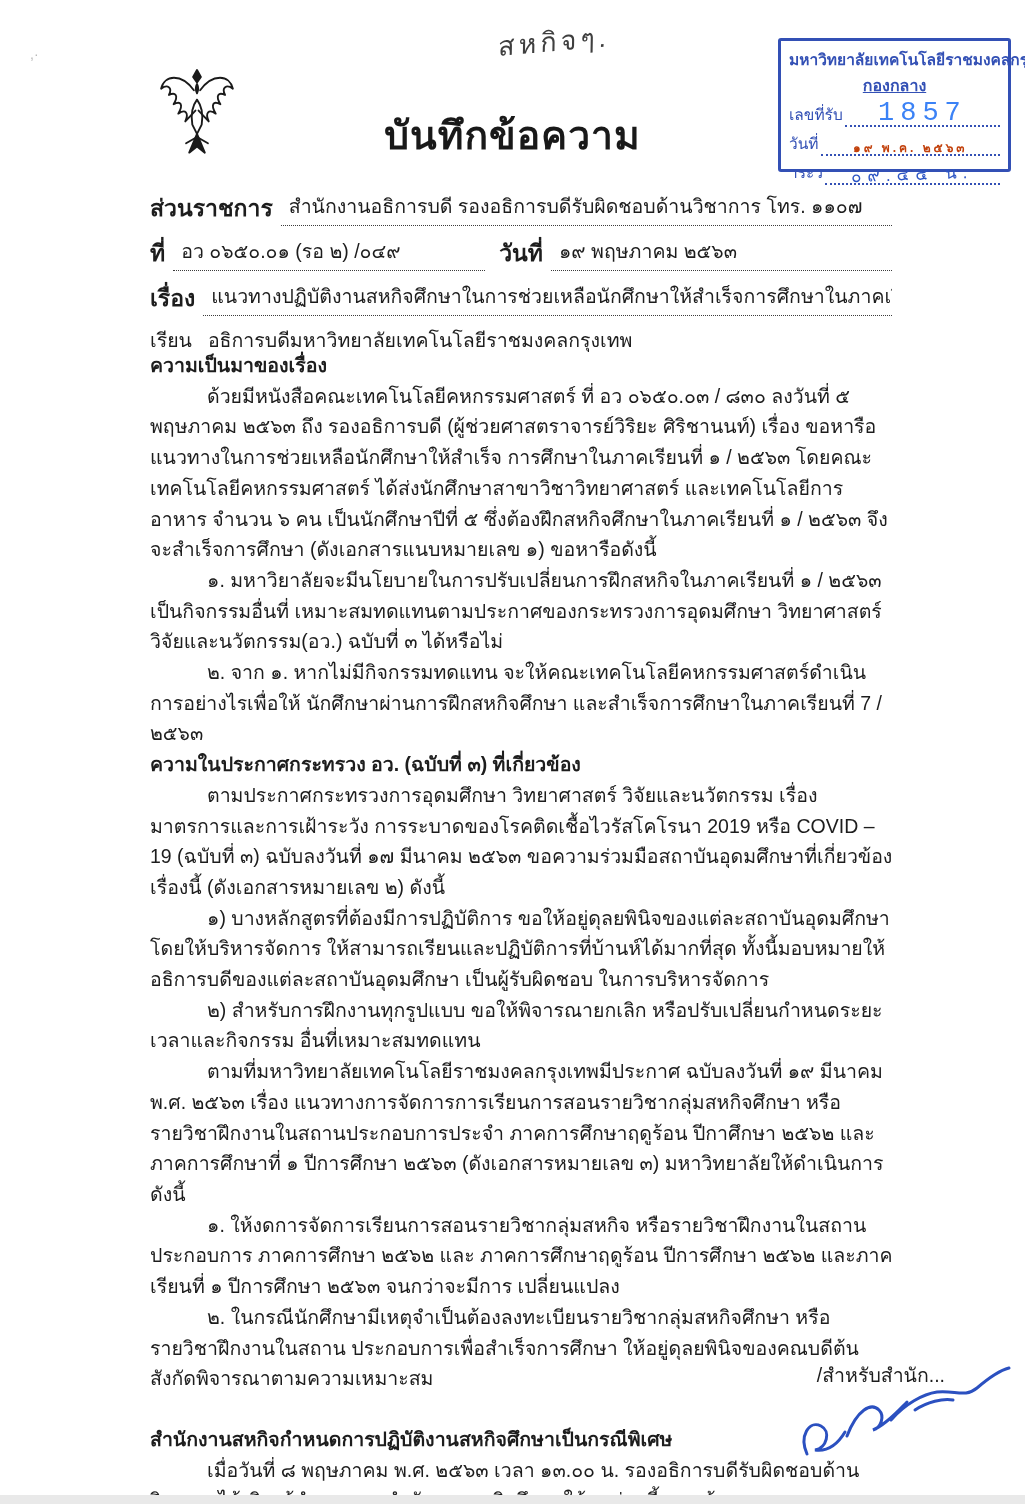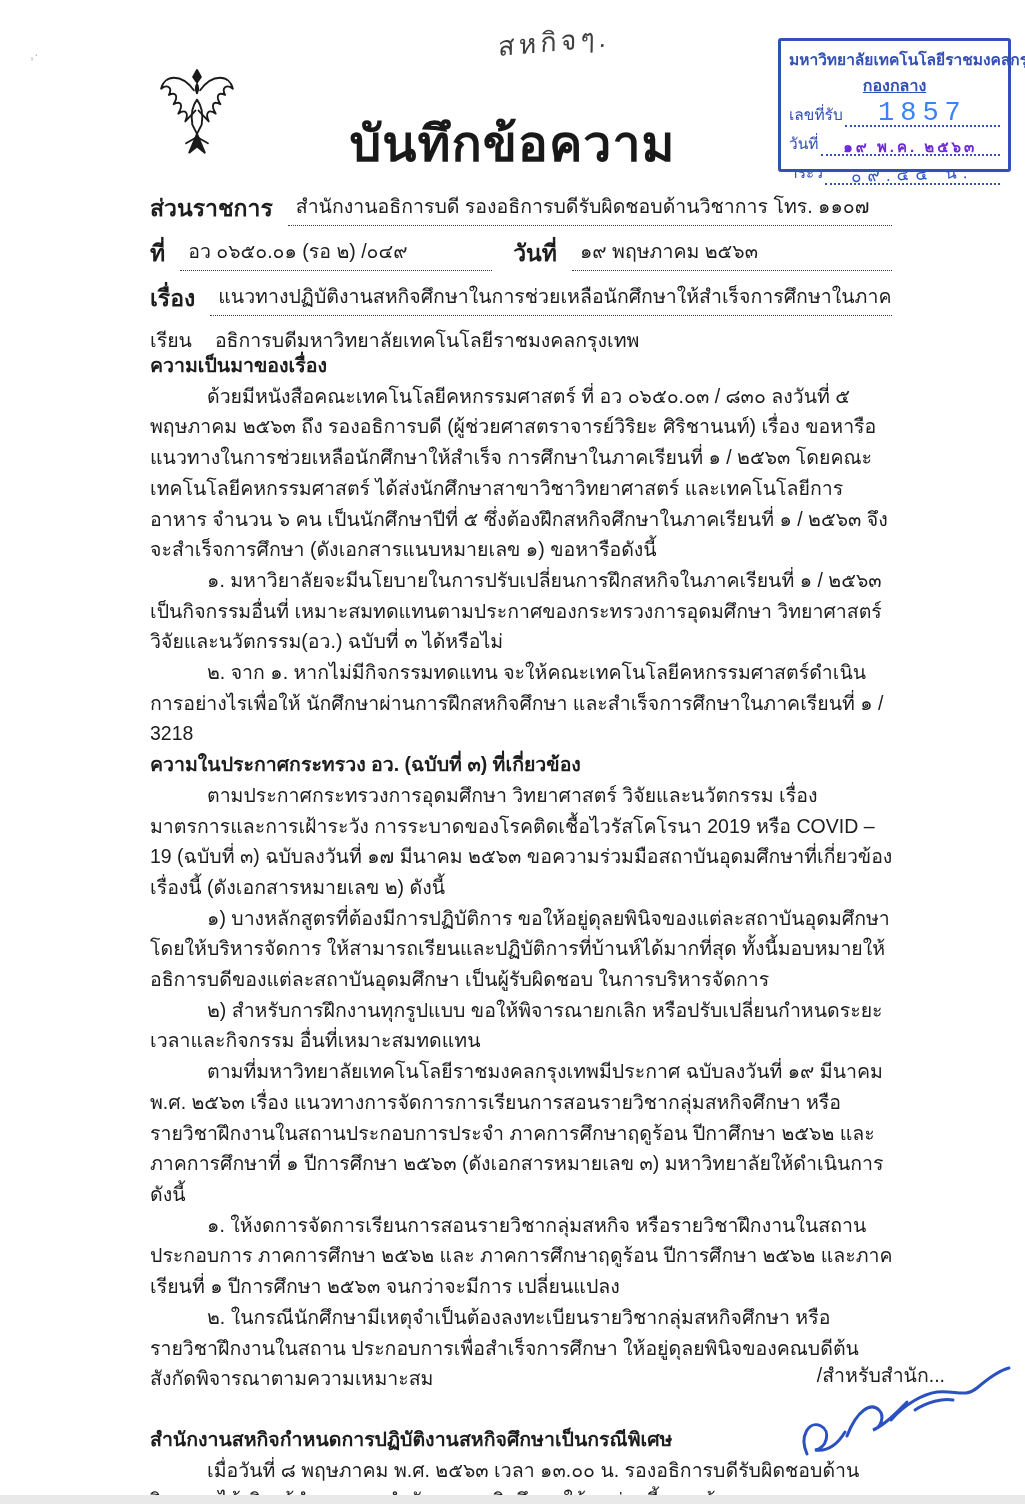--- a/index.html
+++ b/index.html
@@ -24,31 +24,31 @@
   }
   .stamp .uni { font-size:15.5px; font-weight:bold; text-align:center; white-space:nowrap; letter-spacing:0px; }
   .stamp .div { font-size:16px; font-weight:bold; text-align:center; margin-top:1px;text-decoration:underline; }
   .srow { display:flex; align-items:flex-end; margin-top:5px; font-size:15.5px; height:24px; }
   .slabel { flex:0 0 auto; padding-right:2px; }
   .sdots { flex:1; border-bottom:2px dotted #3350b5; text-align:center; line-height:1; position:relative; }
   .sval.big {
     font-family:"Liberation Mono", monospace; font-size:27px; letter-spacing:6px;
     color:#3b82f6; position:relative; top:2px; font-weight:normal;
   }
-  .sval.stamped { color:#6d28d9; font-weight:bold; font-size:15px; letter-spacing:3px; }
+  .sval.stamped { color:#c2410c; font-weight:bold; font-size:12px; letter-spacing:3px; }
   .sval.handwrite { color:#2c55c4; font-size:17px; letter-spacing:6px; transform:rotate(-2deg); display:inline-block; }
   
   .garuda { position:absolute; left:158px; top:64px; width:78px; height:104px; }
   .doc-title {
     position:absolute; left:0; right:0; top:104px; text-align:center;
-    font-size:50px; font-weight:bold; color:#191919; letter-spacing:1px;
+    font-size:39px; font-weight:bold; color:#191919; letter-spacing:1px;
   }
   
   .fields { position:absolute; left:150px; right:133px; top:190px; }
-  .frow { display:flex; align-items:flex-end; margin-bottom:9px;gap:7px; }
+  .frow { display:flex; align-items:flex-end; margin-bottom:9px; }
   .flabel { font-weight:bold; font-size:23px; flex:0 0 auto; padding-right:8px; white-space:nowrap; }
   .fvalue {
     border-bottom:1.5px dotted #3c3c3c; font-size:19.5px; padding:0 4px 3px 8px;
     white-space:nowrap; overflow:hidden;
   }
   .grow { flex:1 1 auto; }
   .w1 { flex:0 0 300px; }
   .lbl2 { margin-left:14px; }
   .to-row { font-size:19.5px; }
   .to-row .to-label { padding-right:16px; }
@@ -120,21 +120,21 @@
     <div class="frow to-row">
       <span class="to-label">เรียน</span>
       <span>อธิการบดีมหาวิทยาลัยเทคโนโลยีราชมงคลกรุงเทพ</span>
     </div>
   </div>
 
   <div class="body-text">
     <p class="sec-head">ความเป็นมาของเรื่อง</p>
     <p class="para">ด้วยมีหนังสือคณะเทคโนโลยีคหกรรมศาสตร์ ที่ อว ๐๖๕๐.๐๓ / ๘๓๐ ลงวันที่ ๕ พฤษภาคม ๒๕๖๓ ถึง รองอธิการบดี (ผู้ช่วยศาสตราจารย์วิริยะ  ศิริชานนท์) เรื่อง ขอหารือแนวทางในการช่วยเหลือนักศึกษาให้สำเร็จ การศึกษาในภาคเรียนที่ ๑ / ๒๕๖๓  โดยคณะเทคโนโลยีคหกรรมศาสตร์ ได้ส่งนักศึกษาสาขาวิชาวิทยาศาสตร์ และเทคโนโลยีการอาหาร  จำนวน ๖ คน เป็นนักศึกษาปีที่ ๕  ซึ่งต้องฝึกสหกิจศึกษาในภาคเรียนที่ ๑ / ๒๕๖๓ จึงจะสำเร็จการศึกษา (ดังเอกสารแนบหมายเลข ๑) ขอหารือดังนี้</p>
     <p class="para">๑.  มหาวิยาลัยจะมีนโยบายในการปรับเปลี่ยนการฝึกสหกิจในภาคเรียนที่ ๑ / ๒๕๖๓ เป็นกิจกรรมอื่นที่ เหมาะสมทดแทนตามประกาศของกระทรวงการอุดมศึกษา  วิทยาศาสตร์ วิจัยและนวัตกรรม(อว.) ฉบับที่ ๓ ได้หรือไม่</p>
-    <p class="para">๒.  จาก ๑. หากไม่มีกิจกรรมทดแทน จะให้คณะเทคโนโลยีคหกรรมศาสตร์ดำเนินการอย่างไรเพื่อให้ นักศึกษาผ่านการฝึกสหกิจศึกษา และสำเร็จการศึกษาในภาคเรียนที่ ๑ / 3218</p>
+    <p class="para">๒.  จาก ๑. หากไม่มีกิจกรรมทดแทน จะให้คณะเทคโนโลยีคหกรรมศาสตร์ดำเนินการอย่างไรเพื่อให้ นักศึกษาผ่านการฝึกสหกิจศึกษา และสำเร็จการศึกษาในภาคเรียนที่ 7 / ๒๕๖๓</p>
 
     <p class="sec-head">ความในประกาศกระทรวง อว. (ฉบับที่ ๓) ที่เกี่ยวข้อง</p>
     <p class="para">ตามประกาศกระทรวงการอุดมศึกษา วิทยาศาสตร์ วิจัยและนวัตกรรม เรื่องมาตรการและการเฝ้าระวัง การระบาดของโรคติดเชื้อไวรัสโคโรนา 2019 หรือ COVID – 19 (ฉบับที่ ๓)  ฉบับลงวันที่ ๑๗  มีนาคม ๒๕๖๓ ขอความร่วมมือสถาบันอุดมศึกษาที่เกี่ยวข้องเรื่องนี้ (ดังเอกสารหมายเลข ๒)  ดังนี้</p>
     <p class="para">๑)  บางหลักสูตรที่ต้องมีการปฏิบัติการ  ขอให้อยู่ดุลยพินิจของแต่ละสถาบันอุดมศึกษา โดยให้บริหารจัดการ ให้สามารถเรียนและปฏิบัติการที่บ้านห์ได้มากที่สุด  ทั้งนี้มอบหมายให้อธิการบดีของแต่ละสถาบันอุดมศึกษา เป็นผู้รับผิดชอบ ในการบริหารจัดการ</p>
     <p class="para">๒)  สำหรับการฝึกงานทุกรูปแบบ ขอให้พิจารณายกเลิก  หรือปรับเปลี่ยนกำหนดระยะเวลาและกิจกรรม อื่นที่เหมาะสมทดแทน</p>
 
     <p class="para">ตามที่มหาวิทยาลัยเทคโนโลยีราชมงคลกรุงเทพมีประกาศ ฉบับลงวันที่ ๑๙ มีนาคม พ.ศ. ๒๕๖๓ เรื่อง แนวทางการจัดการการเรียนการสอนรายวิชากลุ่มสหกิจศึกษา  หรือรายวิชาฝึกงานในสถานประกอบการประจำ ภาคการศึกษาฤดูร้อน  ปีกาศึกษา ๒๕๖๒ และภาคการศึกษาที่ ๑ ปีการศึกษา ๒๕๖๓  (ดังเอกสารหมายเลข ๓) มหาวิทยาลัยให้ดำเนินการดังนี้</p>
     <p class="para">๑.  ให้งดการจัดการเรียนการสอนรายวิชากลุ่มสหกิจ หรือรายวิชาฝึกงานในสถานประกอบการ  ภาคการศึกษา ๒๕๖๒ และ ภาคการศึกษาฤดูร้อน ปีการศึกษา ๒๕๖๒ และภาคเรียนที่ ๑ ปีการศึกษา ๒๕๖๓  จนกว่าจะมีการ เปลี่ยนแปลง</p>
     <p class="para">๒.  ในกรณีนักศึกษามีเหตุจำเป็นต้องลงทะเบียนรายวิชากลุ่มสหกิจศึกษา  หรือรายวิชาฝึกงานในสถาน ประกอบการเพื่อสำเร็จการศึกษา ให้อยู่ดุลยพินิจของคณบดีต้นสังกัดพิจารณาตามความเหมาะสม</p>
 

